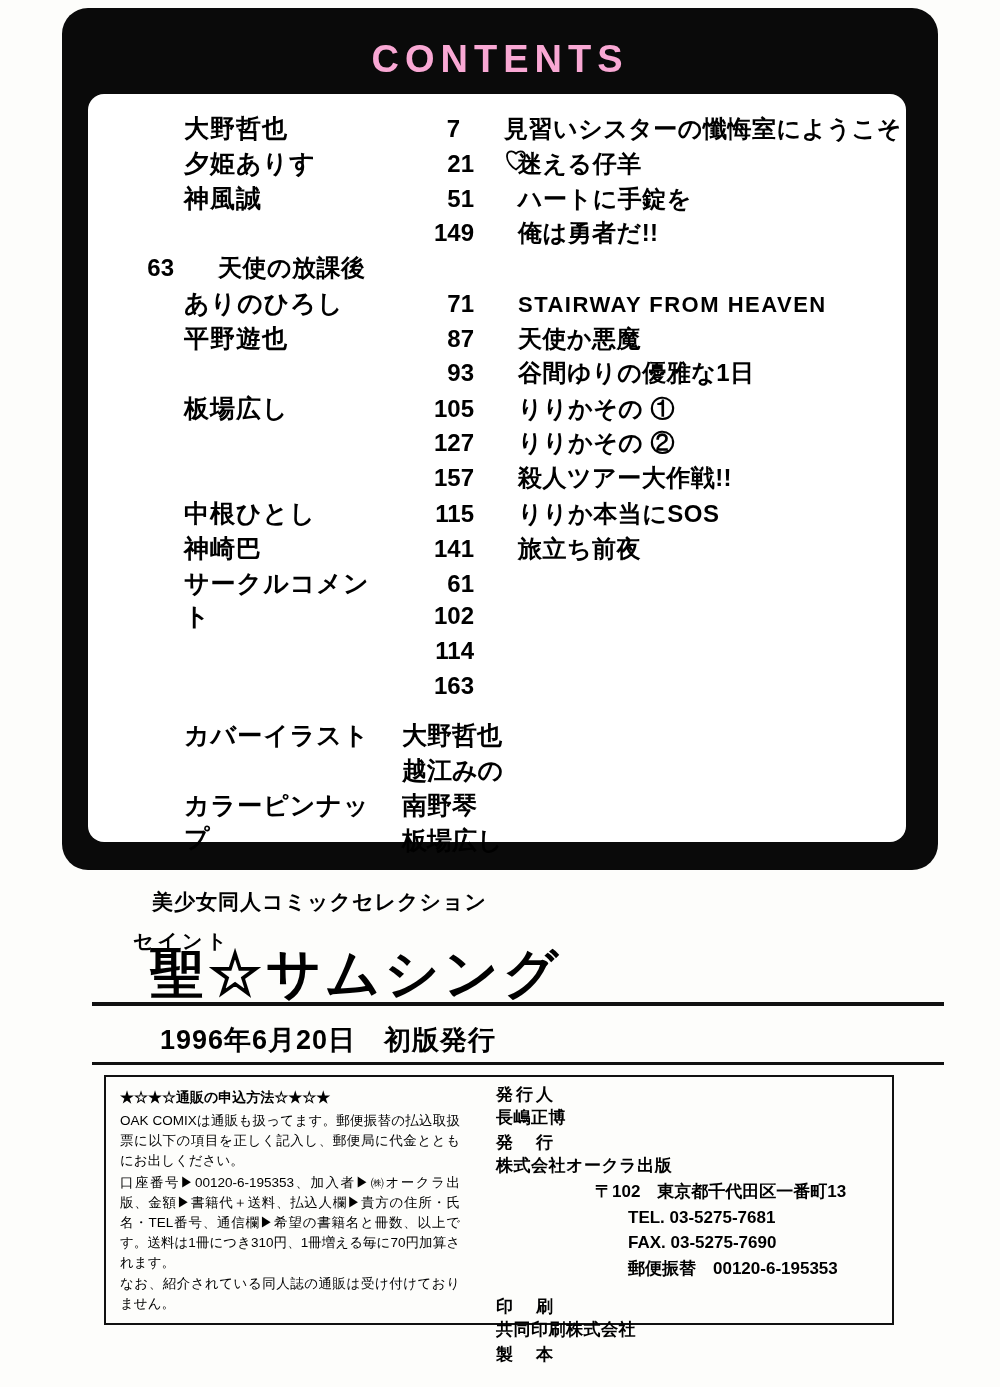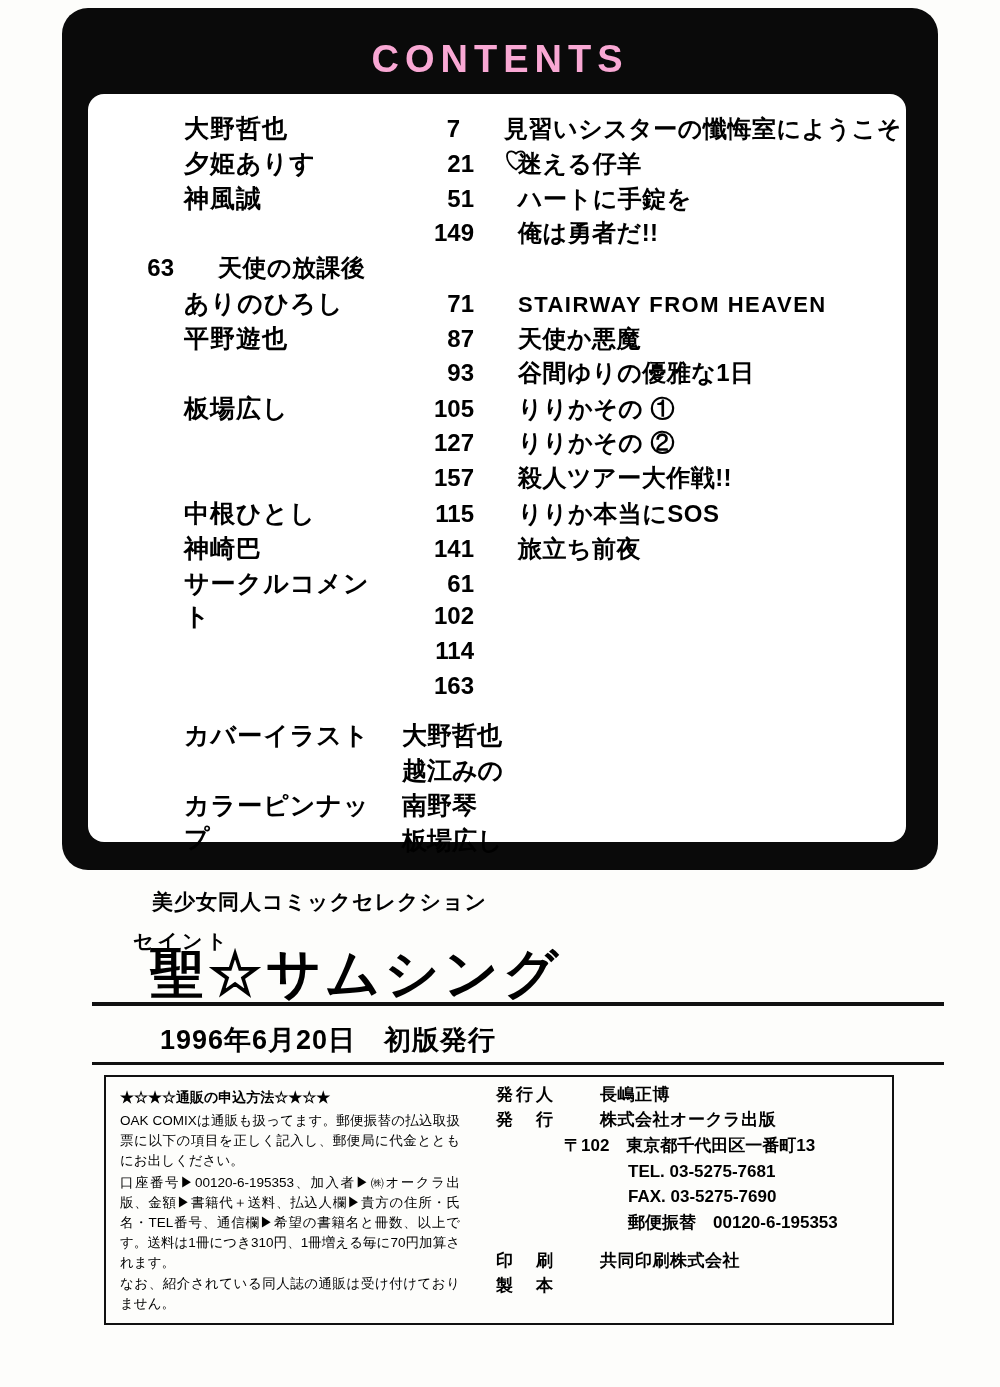--- a/index.html
+++ b/index.html
@@ -180,35 +180,36 @@
   .pubinfo {
     position: absolute;
     left: 390px;
     top: 6px;
     width: 390px;
   }
   .pub-row {
     display: flex;
     align-items: baseline;
     margin-bottom: 2px;
+    flex-direction: column;
   }
   .pub-key {
     width: 104px;
     font-size: 17px;
     font-weight: bold;
     letter-spacing: 3px;
     text-align: justify;
   }
   .pub-val {
     font-size: 17px;
     font-weight: bold;
     letter-spacing: 0.5px;
   }
   .pub-sub {
-    margin-left: 68px;
+    margin-left: 99px;
     font-size: 17px;
     font-weight: bold;
     line-height: 1.5;
   }
   .pub-sub.indent { margin-left: 150px; }
   .pub-sub.tel { margin-left: 132px; }
   .pub-gap { height: 14px; }
 </style>
 </head>
 <body>

